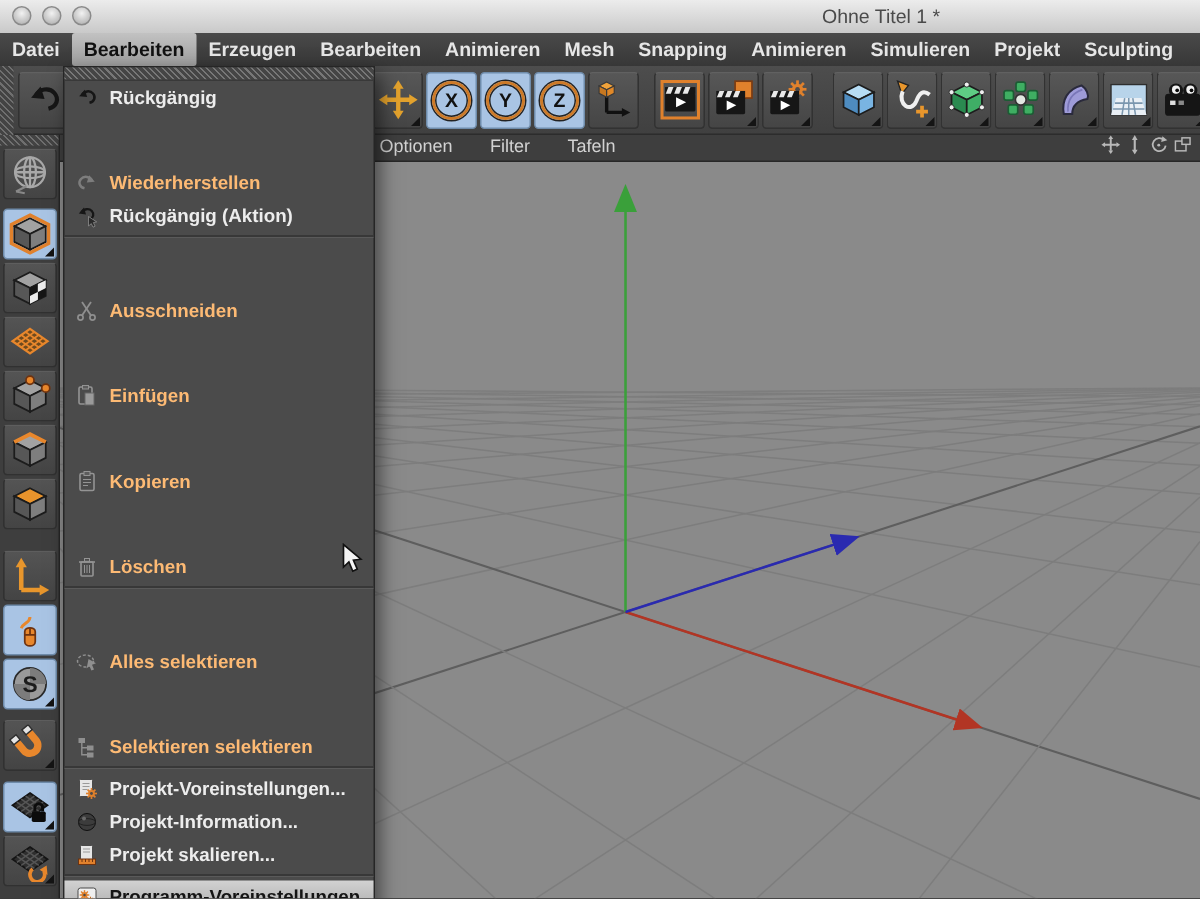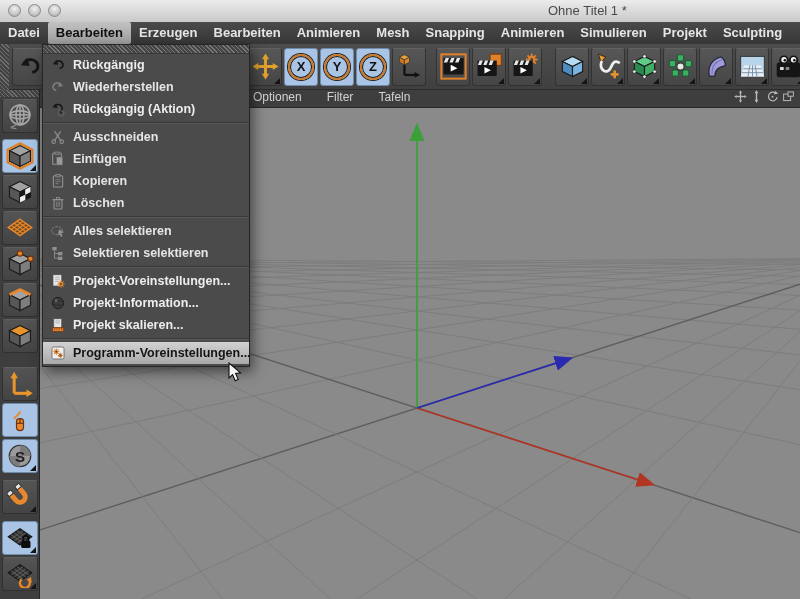--- a/index.html
+++ b/index.html
@@ -54,21 +54,21 @@
   .sbtn svg{width:28px;height:28px;}
   
   .viewport{position:absolute;left:40px;top:108px;width:760px;height:491px;background:#8a8a8a;}
   
   .dropmenu{position:absolute;left:42px;top:44px;width:208px;z-index:50;background:#4b4b4b;
     border:1px solid #262626;box-shadow:3px 5px 12px rgba(0,0,0,.5);box-sizing:border-box;padding-bottom:2px;}
   .tearoff{height:8px;background:repeating-linear-gradient(45deg,#777 0 1px,#454545 1px 3px);
     border-bottom:1px solid #393939;}
   .drop-item{height:22px;display:flex;align-items:center;padding:0 6px;gap:6px;
     color:#ededed;font-size:12.5px;font-weight:bold;white-space:nowrap;}
-  .drop-item.disabled{color:#e5e5e5;}
+  .drop-item.disabled{color:#fdba74;margin-top:35px;}
   .drop-item.highlighted{background:linear-gradient(#d2d2d2,#a9a9a9);color:#141414;}
   .mi-icon{flex:none;width:18px;height:18px;display:flex;align-items:center;justify-content:center;}
   .mi-icon svg{width:16px;height:16px;}
   .menu-sep{height:6px;background:linear-gradient(transparent 2px,#383838 2px,#383838 3px,#5a5a5a 3px,#5a5a5a 4px,transparent 4px);}
   .cursor{position:absolute;left:228px;top:362px;z-index:90;}
 </style>
 </head>
 <body>
 
 <div class="app">

